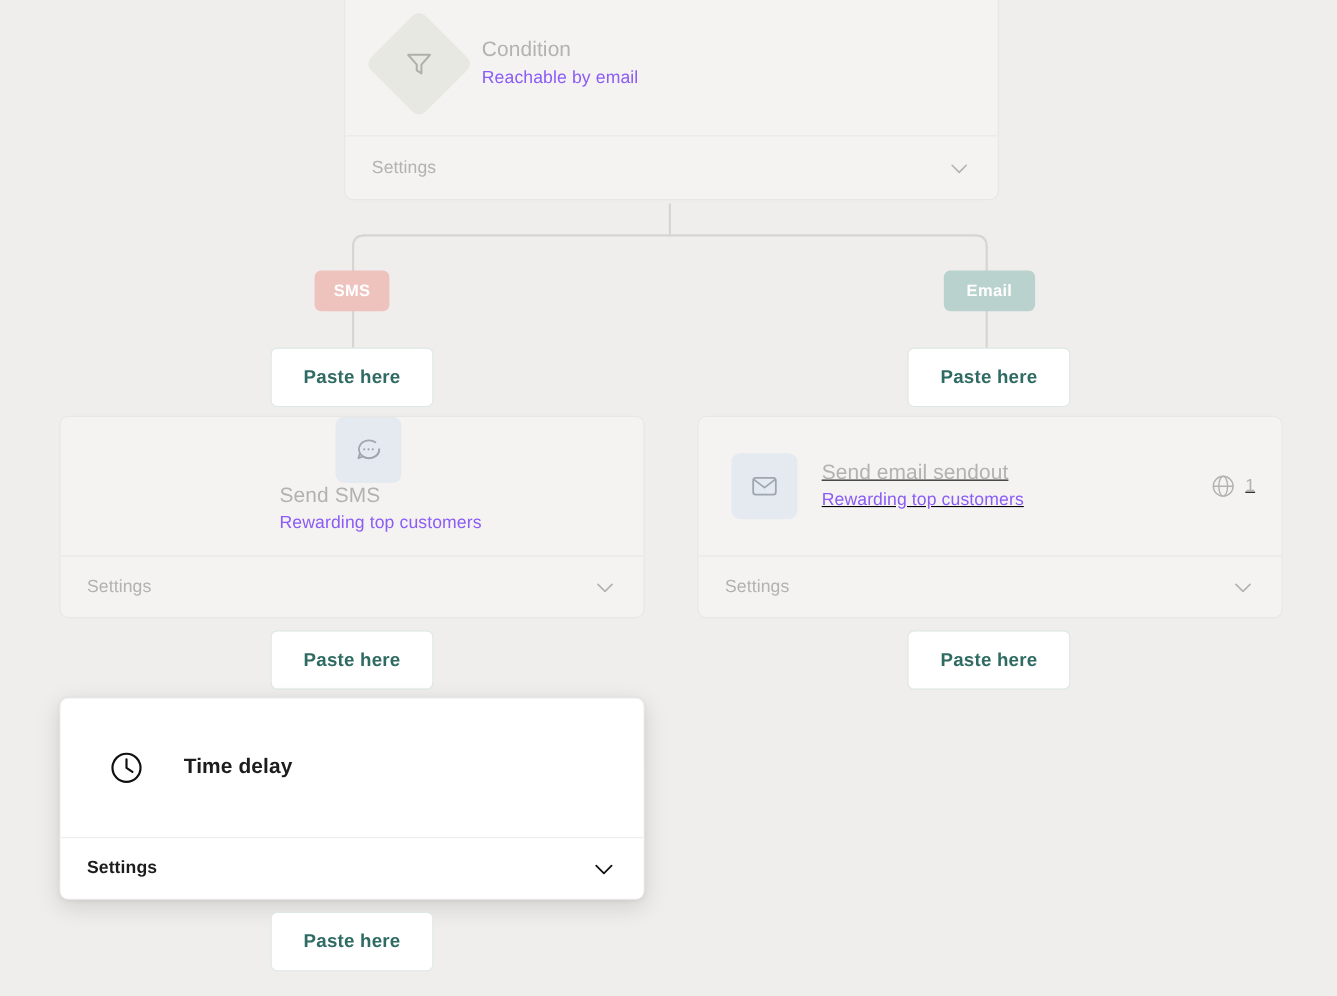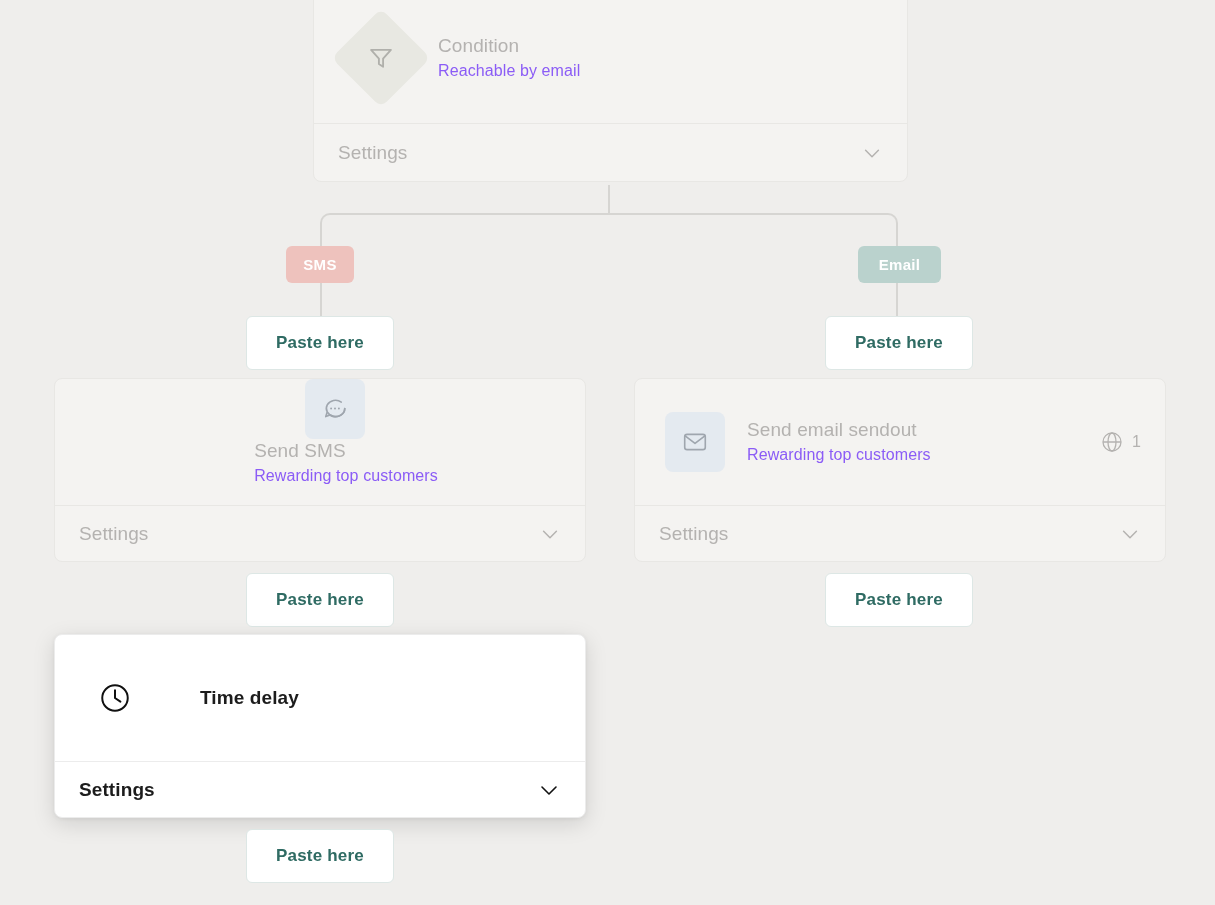--- a/index.html
+++ b/index.html
@@ -114,21 +114,21 @@
   .node-footer {
     display: flex;
     align-items: center;
     justify-content: space-between;
     box-sizing: border-box;
     padding: 0 24px;
     border-top: 1px solid #e8e7e4;
   }
   .active .node-footer { border-top: 1px solid #ececec; }
   .footer-label {
-    font-size: 19px;
+    font-size: 16px;
     letter-spacing: 0.1px;
   }
   .dim .footer-label { color: #b4b2b0; }
   .active .footer-label { color: #1c1c1c; font-weight: bold; }
 
   
   .paste-btn {
     position: absolute;
     background: #ffffff;
     border: 1px solid #dde7e5;
@@ -255,21 +255,21 @@
     </div>
     <div class="node-footer" style="height:57px;">
       <span class="footer-label">Settings</span>
       <svg width="22" height="22" viewBox="0 0 24 24" fill="none" stroke="#b4b2b0" stroke-width="1.6" stroke-linecap="round" stroke-linejoin="round">
         <polyline points="5,9 12,16 19,9"></polyline>
       </svg>
     </div>
   </div>
 
   <div class="node dim" style="left:634px; top:378px; width:532px; height:184px;">
-    <div class="node-body" style="height:126px; padding-left:30px;">
+    <div class="node-body" style="height:126px; padding-left:30px;text-decoration:underline;">
       <div class="node-icon-wrap">
         <div class="icon-tile">
           <svg width="26" height="26" viewBox="0 0 24 24" fill="none" stroke="#9fa6ae" stroke-width="1.5" stroke-linecap="round" stroke-linejoin="round">
             <rect x="2.5" y="5" width="19" height="14" rx="2.2"></rect>
             <polyline points="3.2,6.5 12,13.2 20.8,6.5"></polyline>
           </svg>
         </div>
       </div>
       <div class="node-text">
         <div class="node-title">Send email sendout</div>
@@ -293,21 +293,21 @@
   </div>
 
   <div class="paste-btn" style="left:246px; top:573px; width:148px; height:54px;">
     <span>Paste here</span>
   </div>
   <div class="paste-btn" style="left:825px; top:573px; width:148px; height:54px;">
     <span>Paste here</span>
   </div>
 
   <div class="node active" style="left:54px; top:634px; width:532px; height:184px;">
-    <div class="node-body" style="height:126px; padding-left:30px;gap:33px;">
+    <div class="node-body" style="height:126px; padding-left:30px;">
       <div class="node-icon-wrap">
         <div class="icon-plain">
           <svg width="34" height="34" viewBox="0 0 24 24" fill="none" stroke="#111111" stroke-width="1.4" stroke-linecap="round" stroke-linejoin="round">
             <circle cx="12" cy="12" r="9"></circle>
             <polyline points="12,6.6 12,12 15.8,14.6"></polyline>
           </svg>
         </div>
       </div>
       <div class="node-text">
         <div class="node-title">Time delay</div>

